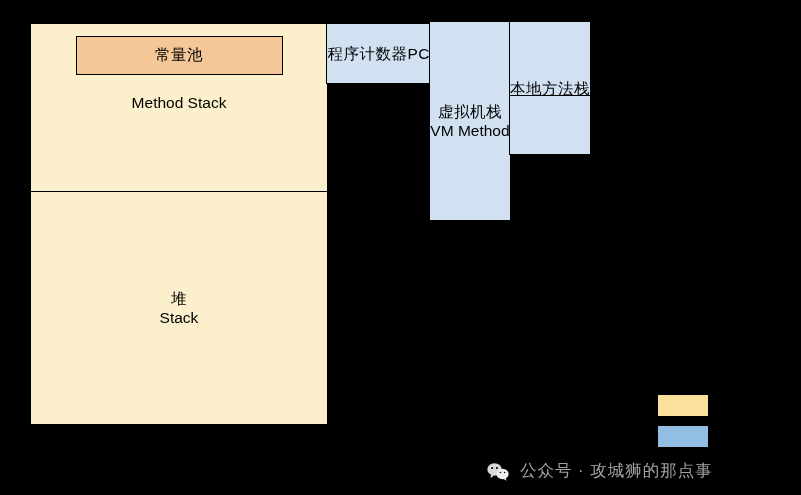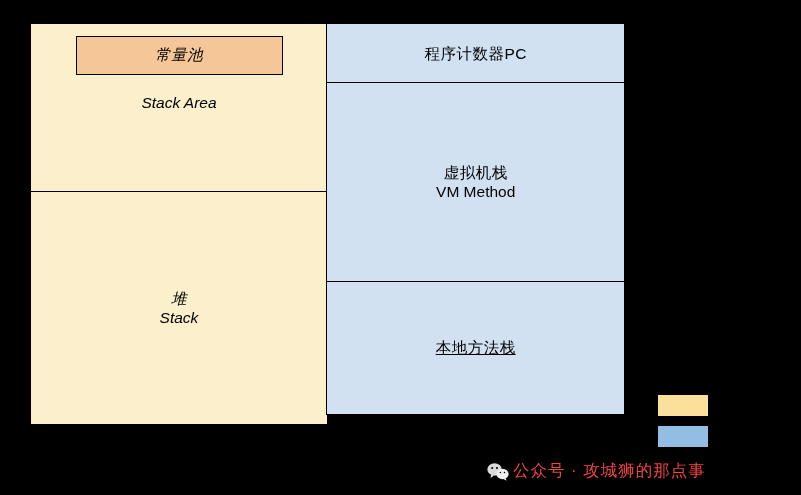--- a/index.html
+++ b/index.html
@@ -33,27 +33,26 @@
     display: flex;
     box-sizing: border-box;
   }
 
   .col-left {
     width: 298px;
     height: 100%;
     display: flex;
     flex-direction: column;
     box-sizing: border-box;
-    font-style: italic;
   }
   .col-right {
     width: 297px;
     height: 100%;
     display: flex;
-    flex-direction: column;
+    flex-direction: row;
     box-sizing: border-box;
   }
 
   .region {
     box-sizing: border-box;
     border: 1.6px solid #000000;
     display: flex;
     flex-direction: column;
     align-items: center;
     justify-content: center;
@@ -127,22 +126,22 @@
   .swatch-yellow { top: 0px;  background: #FBE09C; }
   .swatch-blue   { top: 31px; background: #93BEE4; }
 
   
   .watermark {
     position: absolute;
     left: 487px;
     top: 460px;
     display: flex;
     align-items: center;
-    gap: 4px;
-    color: #ef4444;
+    gap: 11px;
+    color: #a3a3a3;
     font-size: 16.5px;
     letter-spacing: 1px;
     white-space: nowrap;
     user-select: none;
   }
   .wechat-icon {
     width: 22px;
     height: 19px;
     display: block;
   }
@@ -152,21 +151,21 @@
 
 <div id="stage">
 
   <div class="diagram">
 
     <div class="col-left">
 
       <div class="region fill-yellow r-method">
         <div class="const-pool">常量池</div>
         <div class="label method-label">
-          <span class="en">Stack Area</span>
+          <span class="en">Method Stack</span>
         </div>
       </div>
 
       <div class="region fill-yellow r-heap">
         <div class="label">
           <span class="cn">堆</span>
           <span class="en">Stack</span>
         </div>
       </div>
 

